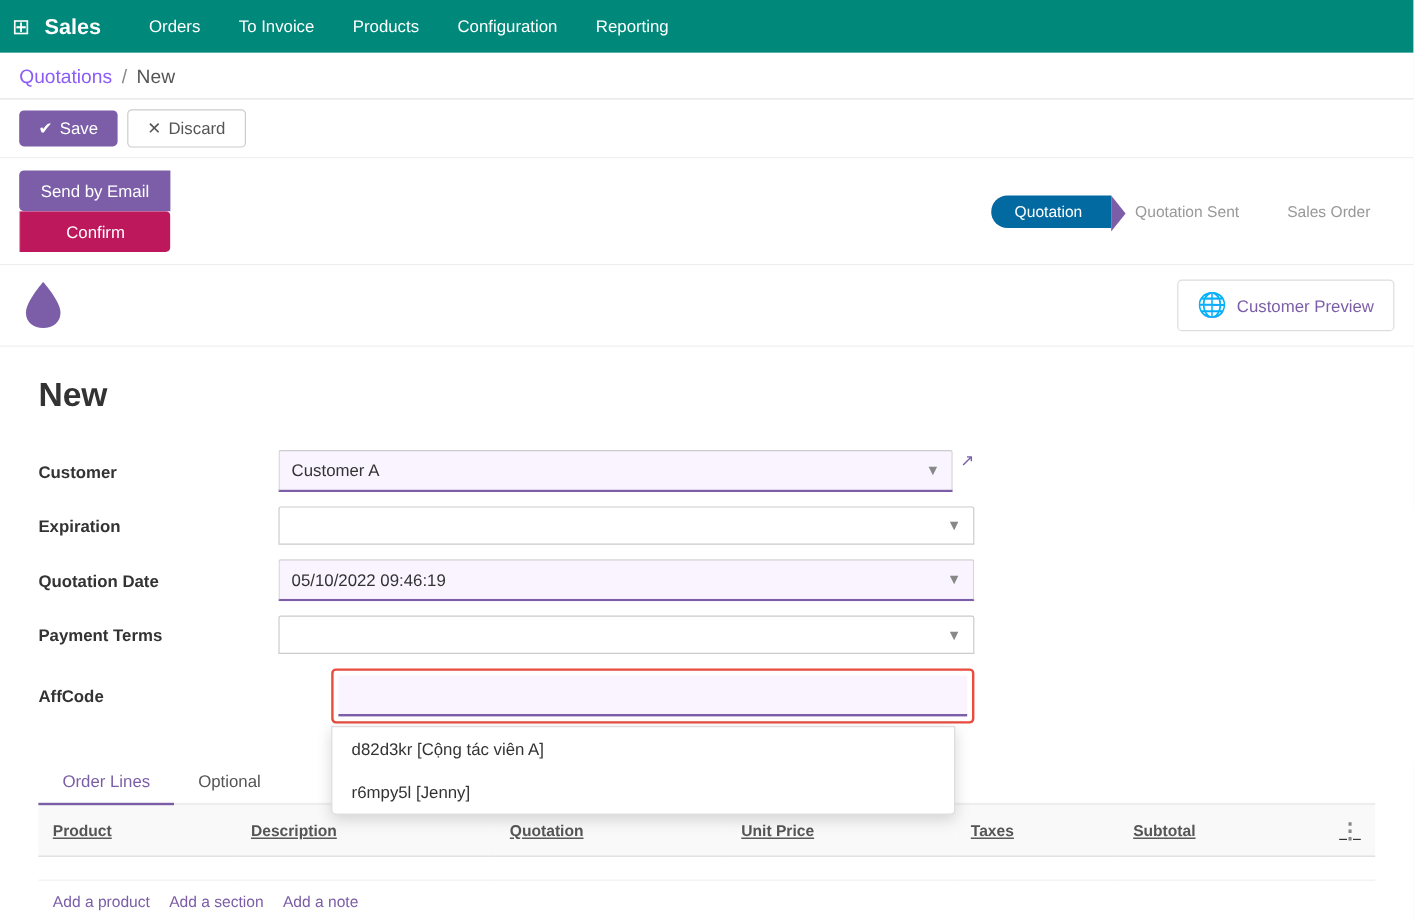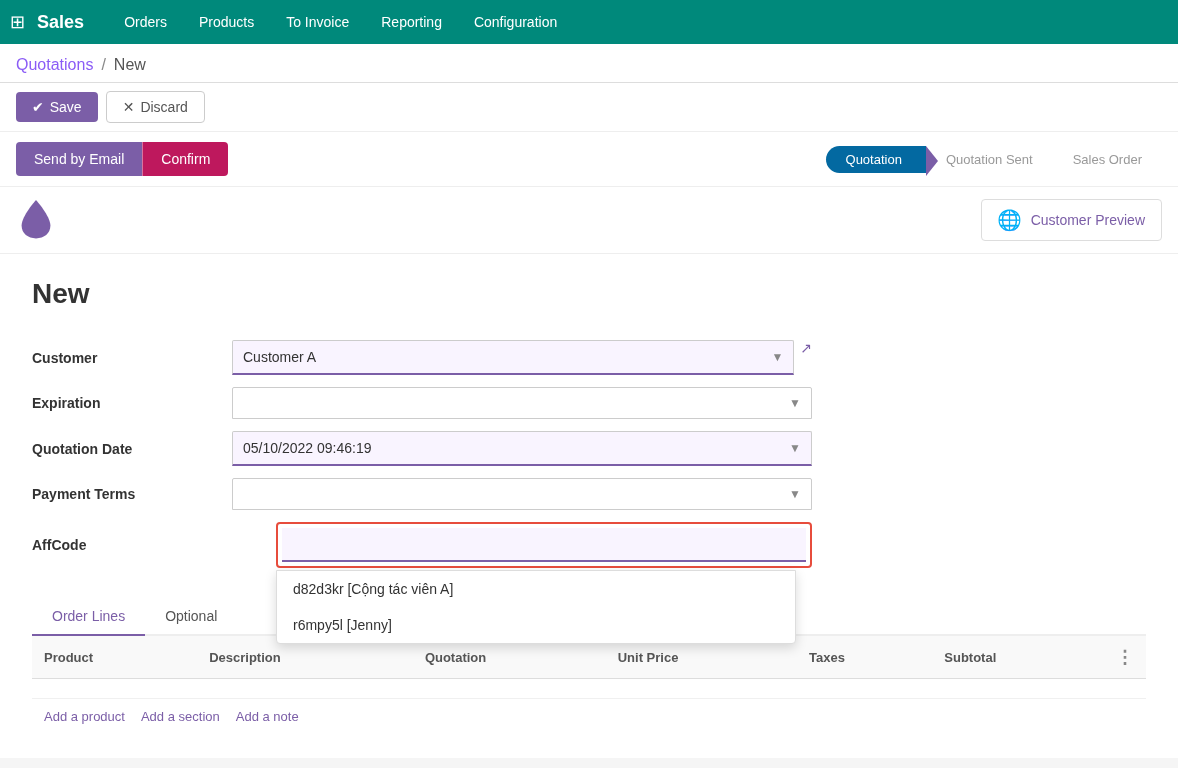--- a/index.html
+++ b/index.html
@@ -292,20 +292,21 @@
       color: #7b5ea7;
       border-bottom: 2px solid #7b5ea7;
       font-weight: 500;
     }
 
     
     .order-table {
       width: 100%;
       border-collapse: collapse;
       margin-top: 0;
+      text-decoration: underline;
     }
     .order-table th {
       background: #f9f9f9;
       border-bottom: 1px solid #ddd;
       padding: 10px 12px;
       text-align: left;
       font-weight: bold;
       font-size: 13px;
       color: #555;
     }
@@ -334,45 +335,45 @@
       min-height: 300px;
     }
   </style>
 </head>
 <body>
 
 <div class="top-nav">
   <span class="app-grid">⊞</span>
   <span class="app-name">Sales</span>
   <span class="nav-item">Orders</span>
+  <span class="nav-item">To Invoice</span>
   <span class="nav-item">Products</span>
-  <span class="nav-item">To Invoice</span>
+  <span class="nav-item">Configuration</span>
   <span class="nav-item">Reporting</span>
-  <span class="nav-item">Configuration</span>
 </div>
 
 <div class="breadcrumb">
   <span class="bc-link">Quotations</span>
   <span class="bc-sep">/</span>
   <span class="bc-current">New</span>
 </div>
 
 <div class="action-bar">
   <button class="btn-save">
     <span>✔</span>
     <span>Save</span>
   </button>
   <button class="btn-discard">
     <span>✕</span>
     <span>Discard</span>
   </button>
 </div>
 
 <div class="status-bar">
-  <div style="display:flex;">
+  <div style="display:flex;flex-direction:column;">
     <button class="btn-send-email">Send by Email</button>
     <button class="btn-confirm">Confirm</button>
   </div>
   <div class="status-steps">
     <span class="status-step active">Quotation</span>
     <span class="status-step">Quotation Sent</span>
     <span class="status-step">Sales Order</span>
   </div>
 </div>
 

